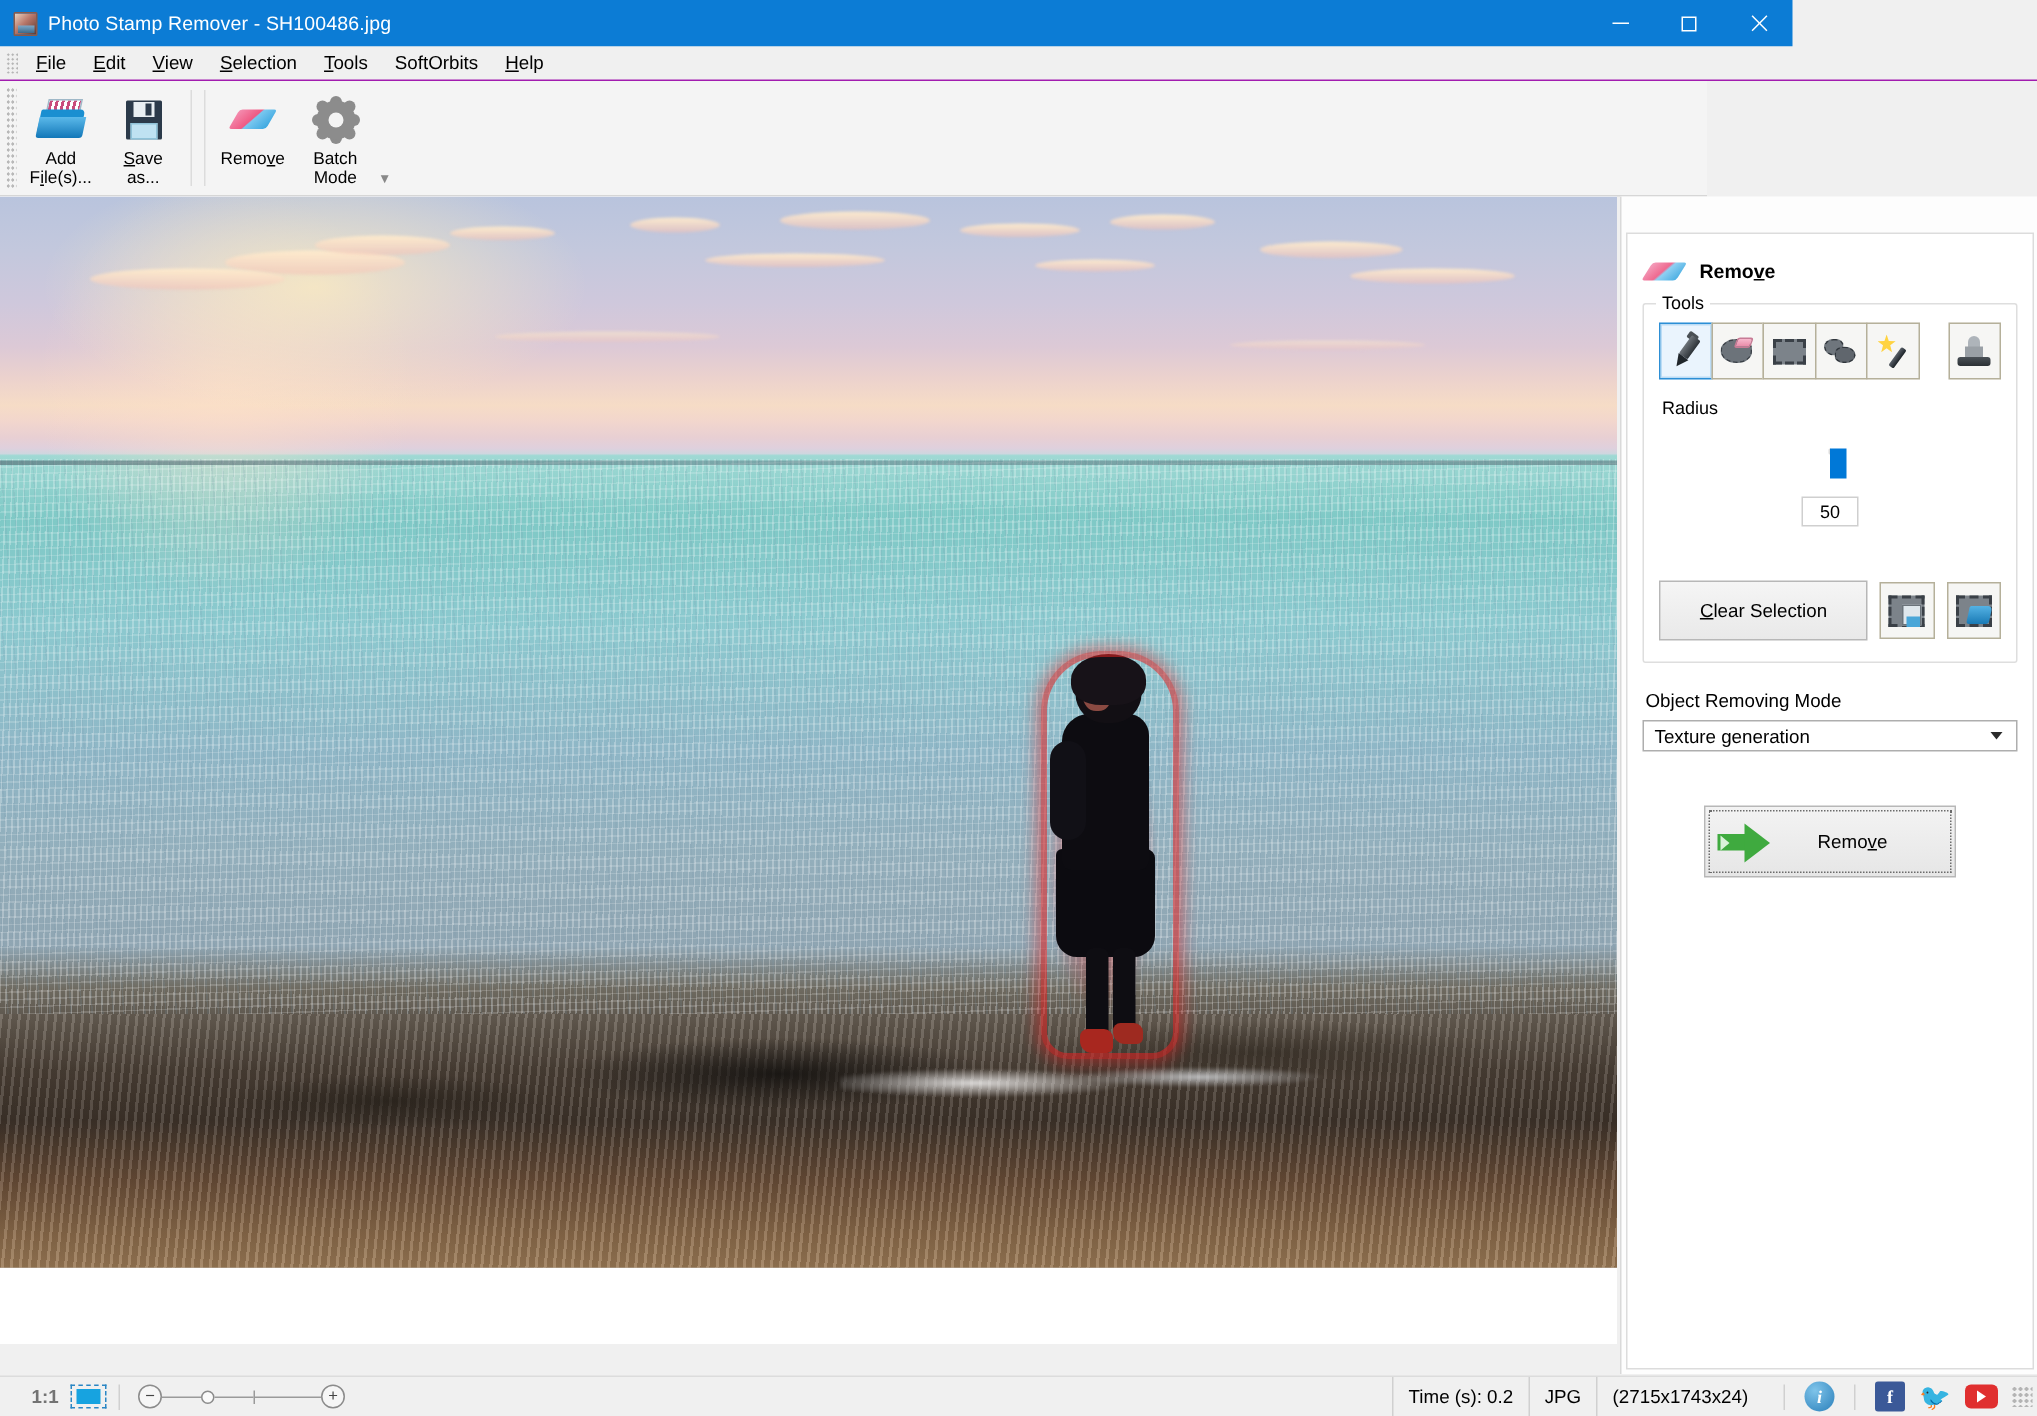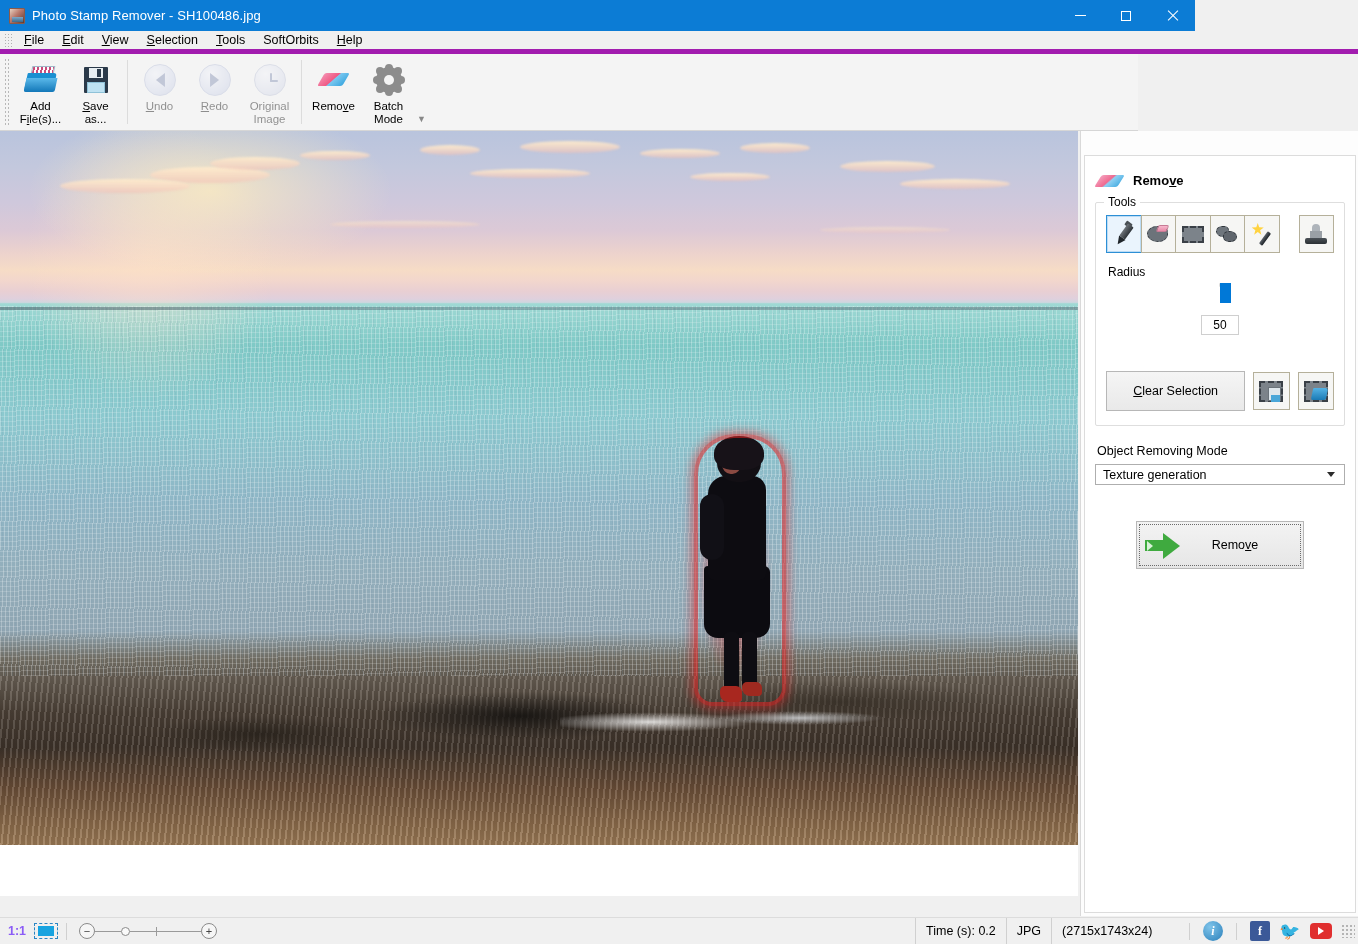--- a/index.html
+++ b/index.html
@@ -39,21 +39,21 @@
     content:""; position:absolute; left:0; top:5px; width:14px; height:1px;
     background:#fff; transform-origin:center;
   }
   .glyph-close:before { transform: rotate(45deg); }
   .glyph-close:after  { transform: rotate(-45deg); }
 
   
   .menubar {
     position: absolute; top: 31px; left: 0; width: 1358px; height: 23px;
     background: #f0f0f0; display: flex; align-items: center;
-    border-bottom: 5px solid #a21caf;
+    border-bottom: 1px solid #a21caf;
   }
   .menu-grip {
     width: 8px; height: 14px; margin-left: 4px; margin-right: 3px;
     background-image: radial-gradient(#b0b0b0 38%, transparent 40%);
     background-size: 3px 3px;
   }
   .menu-item {
     padding: 3px 9px; font-size: 12.5px; color: #000; white-space: nowrap;
   }
   .acc { text-decoration: underline; }
@@ -375,21 +375,21 @@
   }
   .ic-stamp .mid {
     position:absolute; left:6px; top:9px; width:12px; height:8px;
     background:#9aa0a6;
   }
   .ic-stamp .knob {
     position:absolute; left:8px; top:2px; width:8px; height:9px;
     background:#aeb4ba; border-radius:4px 4px 2px 2px;
   }
 
-  .radius-lbl { font-size:12px; color:#000; margin:12px 0 4px 2px; }
+  .radius-lbl { font-size:12px; color:#000; margin:12px 0 20px 2px; }
   .slider-row { display:flex; align-items:center; gap:28px;flex-direction:column; }
   .slider {
     position:relative; flex:1; height:18px; display:flex; align-items:center;
   }
   .slider .track {
     width:100%; height:4px; background:#e3e3e3; border:1px solid #dcdcdc; border-radius:2px;
   }
   .slider .thumb {
     position:absolute; left:27%; top:0px; width:11px; height:20px; background:#0078d7;
   }
@@ -467,21 +467,21 @@
     border-left:6px solid #d9f2d9;
   }
   .remove-btn .rlbl { flex:1; text-align:center; font-size:12.5px; color:#000; margin-right:14px; }
 
   
   .statusbar {
     position:absolute; left:0; top:917px; width:1358px; height:27px;
     background:#f0f0f0; border-top:1px solid #dcdcdc;
     display:flex; align-items:center;
   }
-  .zoom-ratio { color:#8b5cf6; font-size:12.5px; font-weight:bold; margin-left:8px; }
+  .zoom-ratio { color:#737373; font-size:12.5px; font-weight:bold; margin-left:21px; }
   .fit-icon {
     width:24px; height:16px; margin-left:8px; position:relative;
   }
   .fit-icon .corners {
     position:absolute; left:0; top:0; width:24px; height:16px;
     border:1px dashed #2a86c4;
   }
   .fit-icon .fill {
     position:absolute; left:4px; top:3px; width:16px; height:10px; background:#17a3e0;
   }
@@ -576,41 +576,20 @@
         </div>
         <div class="rib-lbl">
           <span><span class="acc">S</span>ave</span><br>
           <span>as...</span>
         </div>
       </div>
     </div>
 
     <div class="rib-sep"></div>
 
-    <div class="rib-group">
-      <div class="rib-btn disabled">
-        <div class="rib-ico ic-circ-arrow left">
-            <div class="arw"></div>
-          </div>
-        <div class="rib-lbl"><span class="acc">U</span>ndo</div>
-      </div>
-      <div class="rib-btn disabled">
-        <div class="rib-ico ic-circ-arrow right">
-            <div class="arw"></div>
-          </div>
-        <div class="rib-lbl"><span class="acc">R</span>edo</div>
-      </div>
-      <div class="rib-btn disabled wide">
-        <div class="rib-ico ic-clock"></div>
-        <div class="rib-lbl">
-          <span>Original</span><br>
-          <span>Image</span>
-        </div>
-      </div>
-    </div>
 
     <div class="rib-sep"></div>
 
     <div class="rib-group">
       <div class="rib-btn">
         <div class="rib-ico ic-eraser">
             <div class="e1"></div>
           </div>
         <div class="rib-lbl">Remo<span class="acc">v</span>e</div>
       </div>

